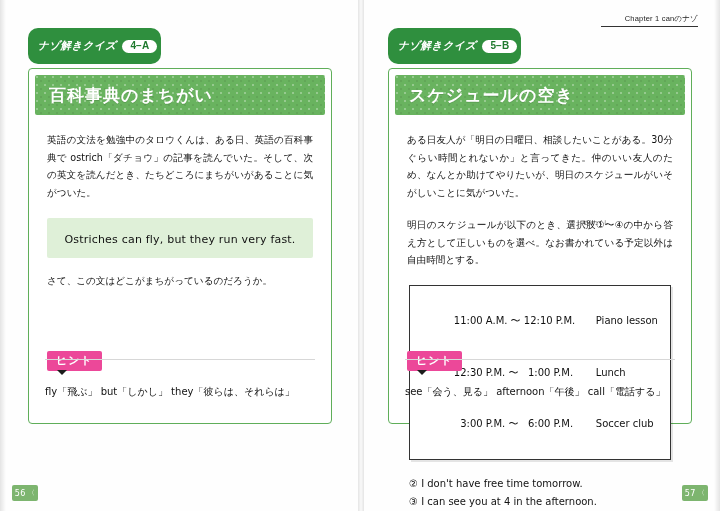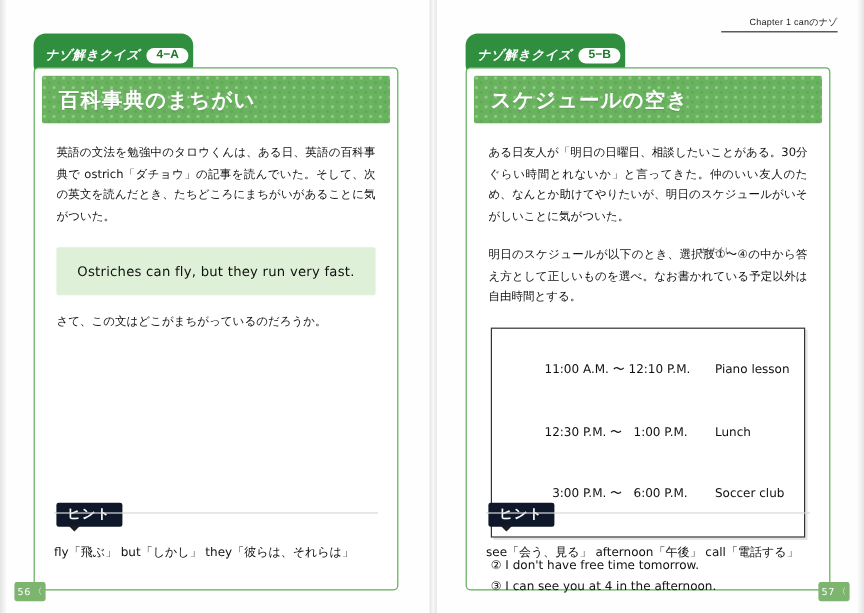--- a/index.html
+++ b/index.html
@@ -91,23 +91,23 @@
     font-weight: bold;
     padding: 1px 8px 2px 8px;
     line-height: 1;
     white-space: nowrap;
   }
 
   
   .panel {
     position: absolute;
     left: 28px;
-    top: 56px;
+    top: 68px;
     width: 304px;
-    height: 436px;
+    height: 356px;
     border: 1.5px solid #5fae59;
     border-radius: 4px;
     background: #ffffff;
     box-sizing: border-box;
   }
 
   
   .title-band {
     position: relative;
     margin: 6px 6px 0 6px;
@@ -197,21 +197,21 @@
     font-size: 10px;
     color: #111;
     line-height: 1.78;
   }
 
   
   .hint-tag {
     position: absolute;
     left: 18px;
     bottom: 52px;
-    background: #0f172a;
+    background: #ec4899;
     color: #fff;
     font-family: "DejaVu Sans", sans-serif;
     font-weight: bold;
     font-size: 11px;
     padding: 2px 9px 3px 9px;
     border-radius: 2px;
     letter-spacing: 1px;
   }
   .hint-tag::after {
     content: "";

